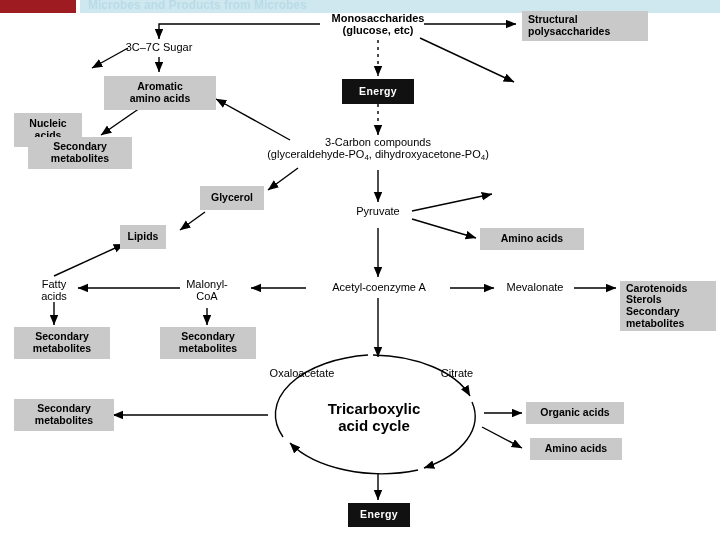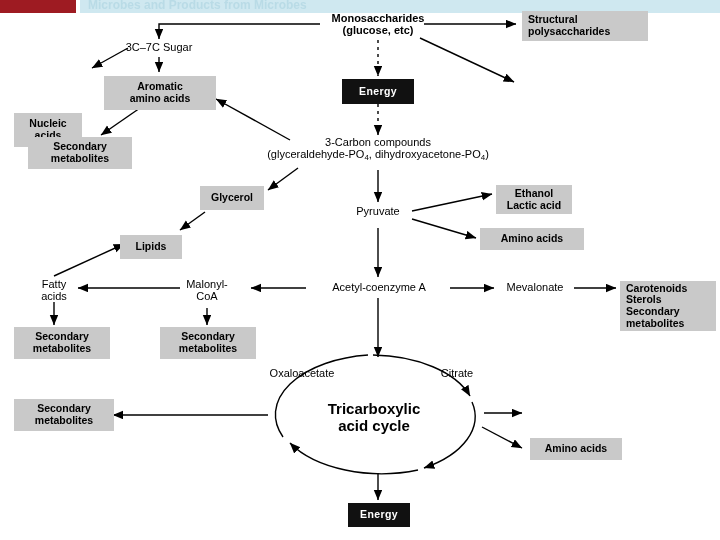--- a/index.html
+++ b/index.html
@@ -225,28 +225,24 @@
 
   <div class="node plain" style="left:232px; top:136px; width:292px;">
     <span class="line2">3-Carbon compounds</span>
     <span class="line2">
       <span>(glyceraldehyde-PO</span><sub>4</sub><span>, dihydroxyacetone-PO</span><sub>4</sub><span>)</span>
     </span>
   </div>
 
   <div class="node box" style="left:200px; top:186px; width:64px; height:24px;">Glycerol</div>
 
-  <div class="node box" style="left:120px; top:225px; width:62px; height:24px;margin-top:10px;">Lipids</div>
+  <div class="node box" style="left:120px; top:225px; width:46px; height:24px;">Lipids</div>
 
   <div class="node plain" style="left:340px; top:205px; width:76px;">Pyruvate</div>
 
-  <div class="node box" style="left:496px; top:185px; width:76px; height:29px;">
-    <span class="line2">Ethanol</span>
-    <span class="line2">Lactic acid</span>
-  </div>
 
   <div class="node box" style="left:480px; top:228px; width:104px; height:22px;">Amino acids</div>
 
   <div class="node plain" style="left:26px; top:278px; width:56px;">
     <span class="line2">Fatty</span>
     <span class="line2">acids</span>
   </div>
 
   <div class="node plain" style="left:176px; top:278px; width:62px;">
     <span class="line2">Malonyl-</span>
@@ -281,18 +277,19 @@
   <div class="node tca-label" style="left:318px; top:401px; width:112px;">
     <span class="line2">Tricarboxylic</span>
     <span class="line2">acid cycle</span>
   </div>
 
   <div class="node box" style="left:14px; top:399px; width:100px; height:32px;">
     <span class="line2">Secondary</span>
     <span class="line2">metabolites</span>
   </div>
 
+  <div class="node box" style="left:526px; top:402px; width:98px; height:22px;">Organic acids</div>
 
   <div class="node box" style="left:530px; top:438px; width:92px; height:22px;">Amino acids</div>
 
   <div class="node black" style="left:348px; top:503px; width:62px; height:24px;">Energy</div>
 
 </div>
 
 </body></html>

